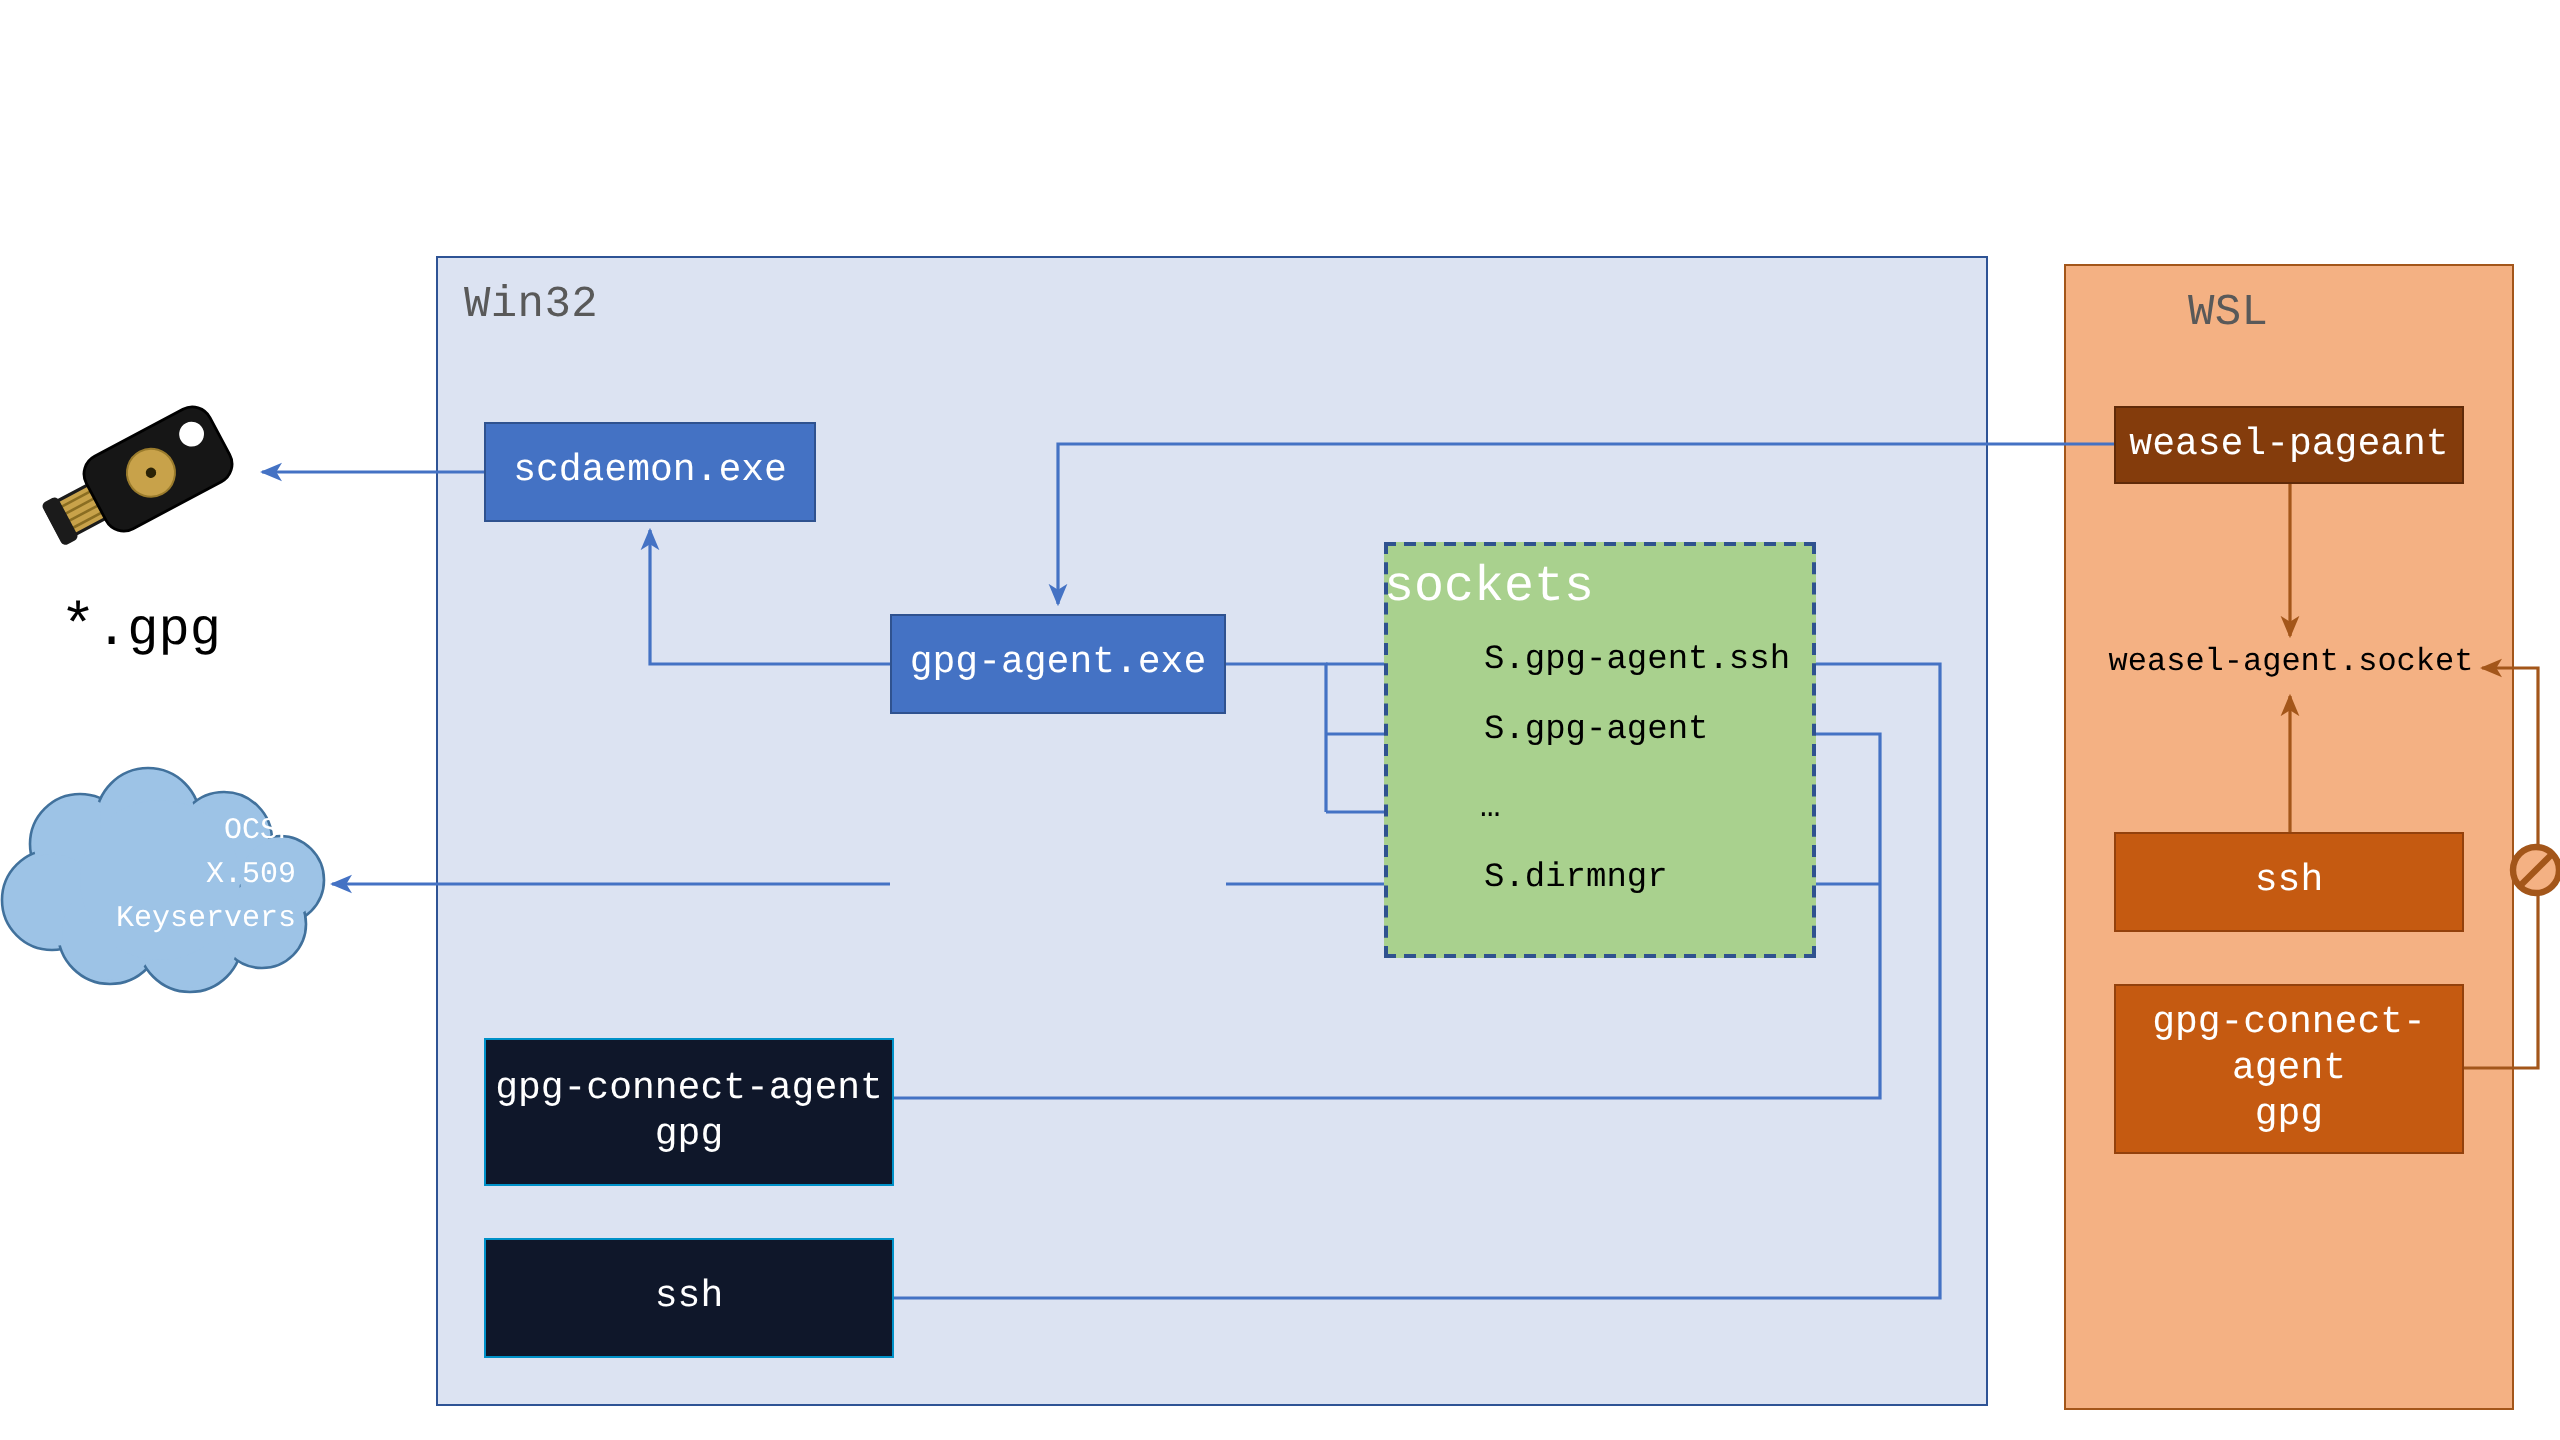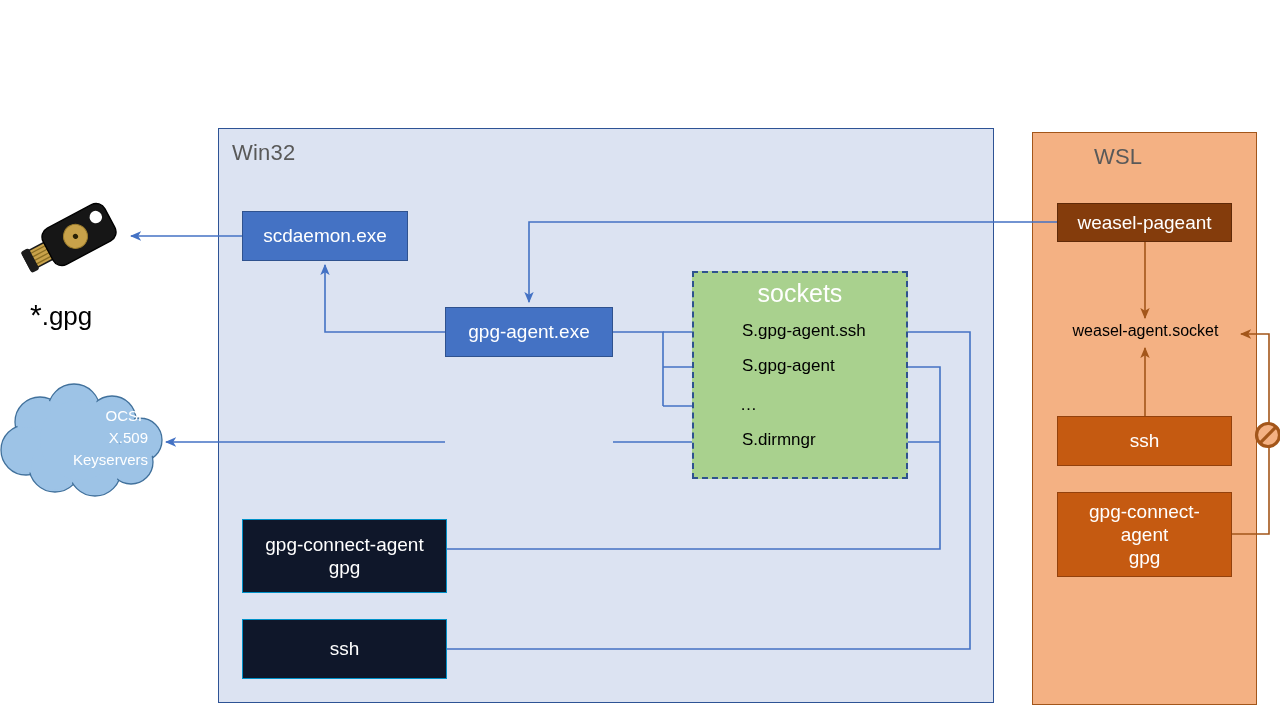--- a/index.html
+++ b/index.html
@@ -1,18 +1,18 @@
 <!DOCTYPE html>
 <html><head>
 <meta charset="utf-8">
 <style>
   html,body{margin:0;padding:0;background:#ffffff;}
   body{width:1280px;height:720px;position:relative;overflow:hidden;
        font-family:"Liberation Sans","DejaVu Sans",sans-serif;color:#000;}
-  #stage{position:absolute;inset:0;width:1280px;height:633px;}
+  #stage{position:absolute;inset:0;width:1280px;height:633px;font-family:Liberation Mono, monospace;}
   .abs{position:absolute;box-sizing:border-box;}
 
   
   .panel{position:absolute;box-sizing:border-box;}
   .panel-label{position:absolute;font-size:22px;color:#595959;letter-spacing:.2px;}
 
   #win32-panel{left:218px;top:128px;width:776px;height:575px;
                background:#DCE3F2;border:1.5px solid #2E5395;}
   #win32-label{left:232px;top:140px;}
   #wsl-panel{left:1032px;top:132px;width:225px;height:573px;
@@ -34,21 +34,21 @@
   #ssh-win{left:242px;top:619px;width:205px;height:60px;}
 
   #weasel-pageant{left:1057px;top:203px;width:175px;height:39px;}
   #ssh-wsl{left:1057px;top:416px;width:175px;height:50px;}
   #gca-wsl{left:1057px;top:492px;width:175px;height:85px;}
 
   
   #sockets{position:absolute;left:692px;top:271px;width:216px;height:208px;
            background:#A9D18E;border:2px dashed #2F528F;box-sizing:border-box;}
   #sockets-title{position:absolute;left:692px;top:279px;width:216px;
-                 text-align:center;font-size:25px;color:#ffffff;}
+                 text-align:left;font-size:25px;color:#ffffff;}
   .socket-item{position:absolute;font-size:17px;color:#000;}
   #sock-ssh{left:742px;top:321px;}
   #sock-agent{left:742px;top:356px;}
   #sock-dots{left:740px;top:395px;letter-spacing:1px;}
   #sock-dirmngr{left:742px;top:430px;}
 
   
   #weasel-socket{position:absolute;left:1048px;top:322px;width:195px;
                  text-align:center;font-size:16px;color:#000;}
 

